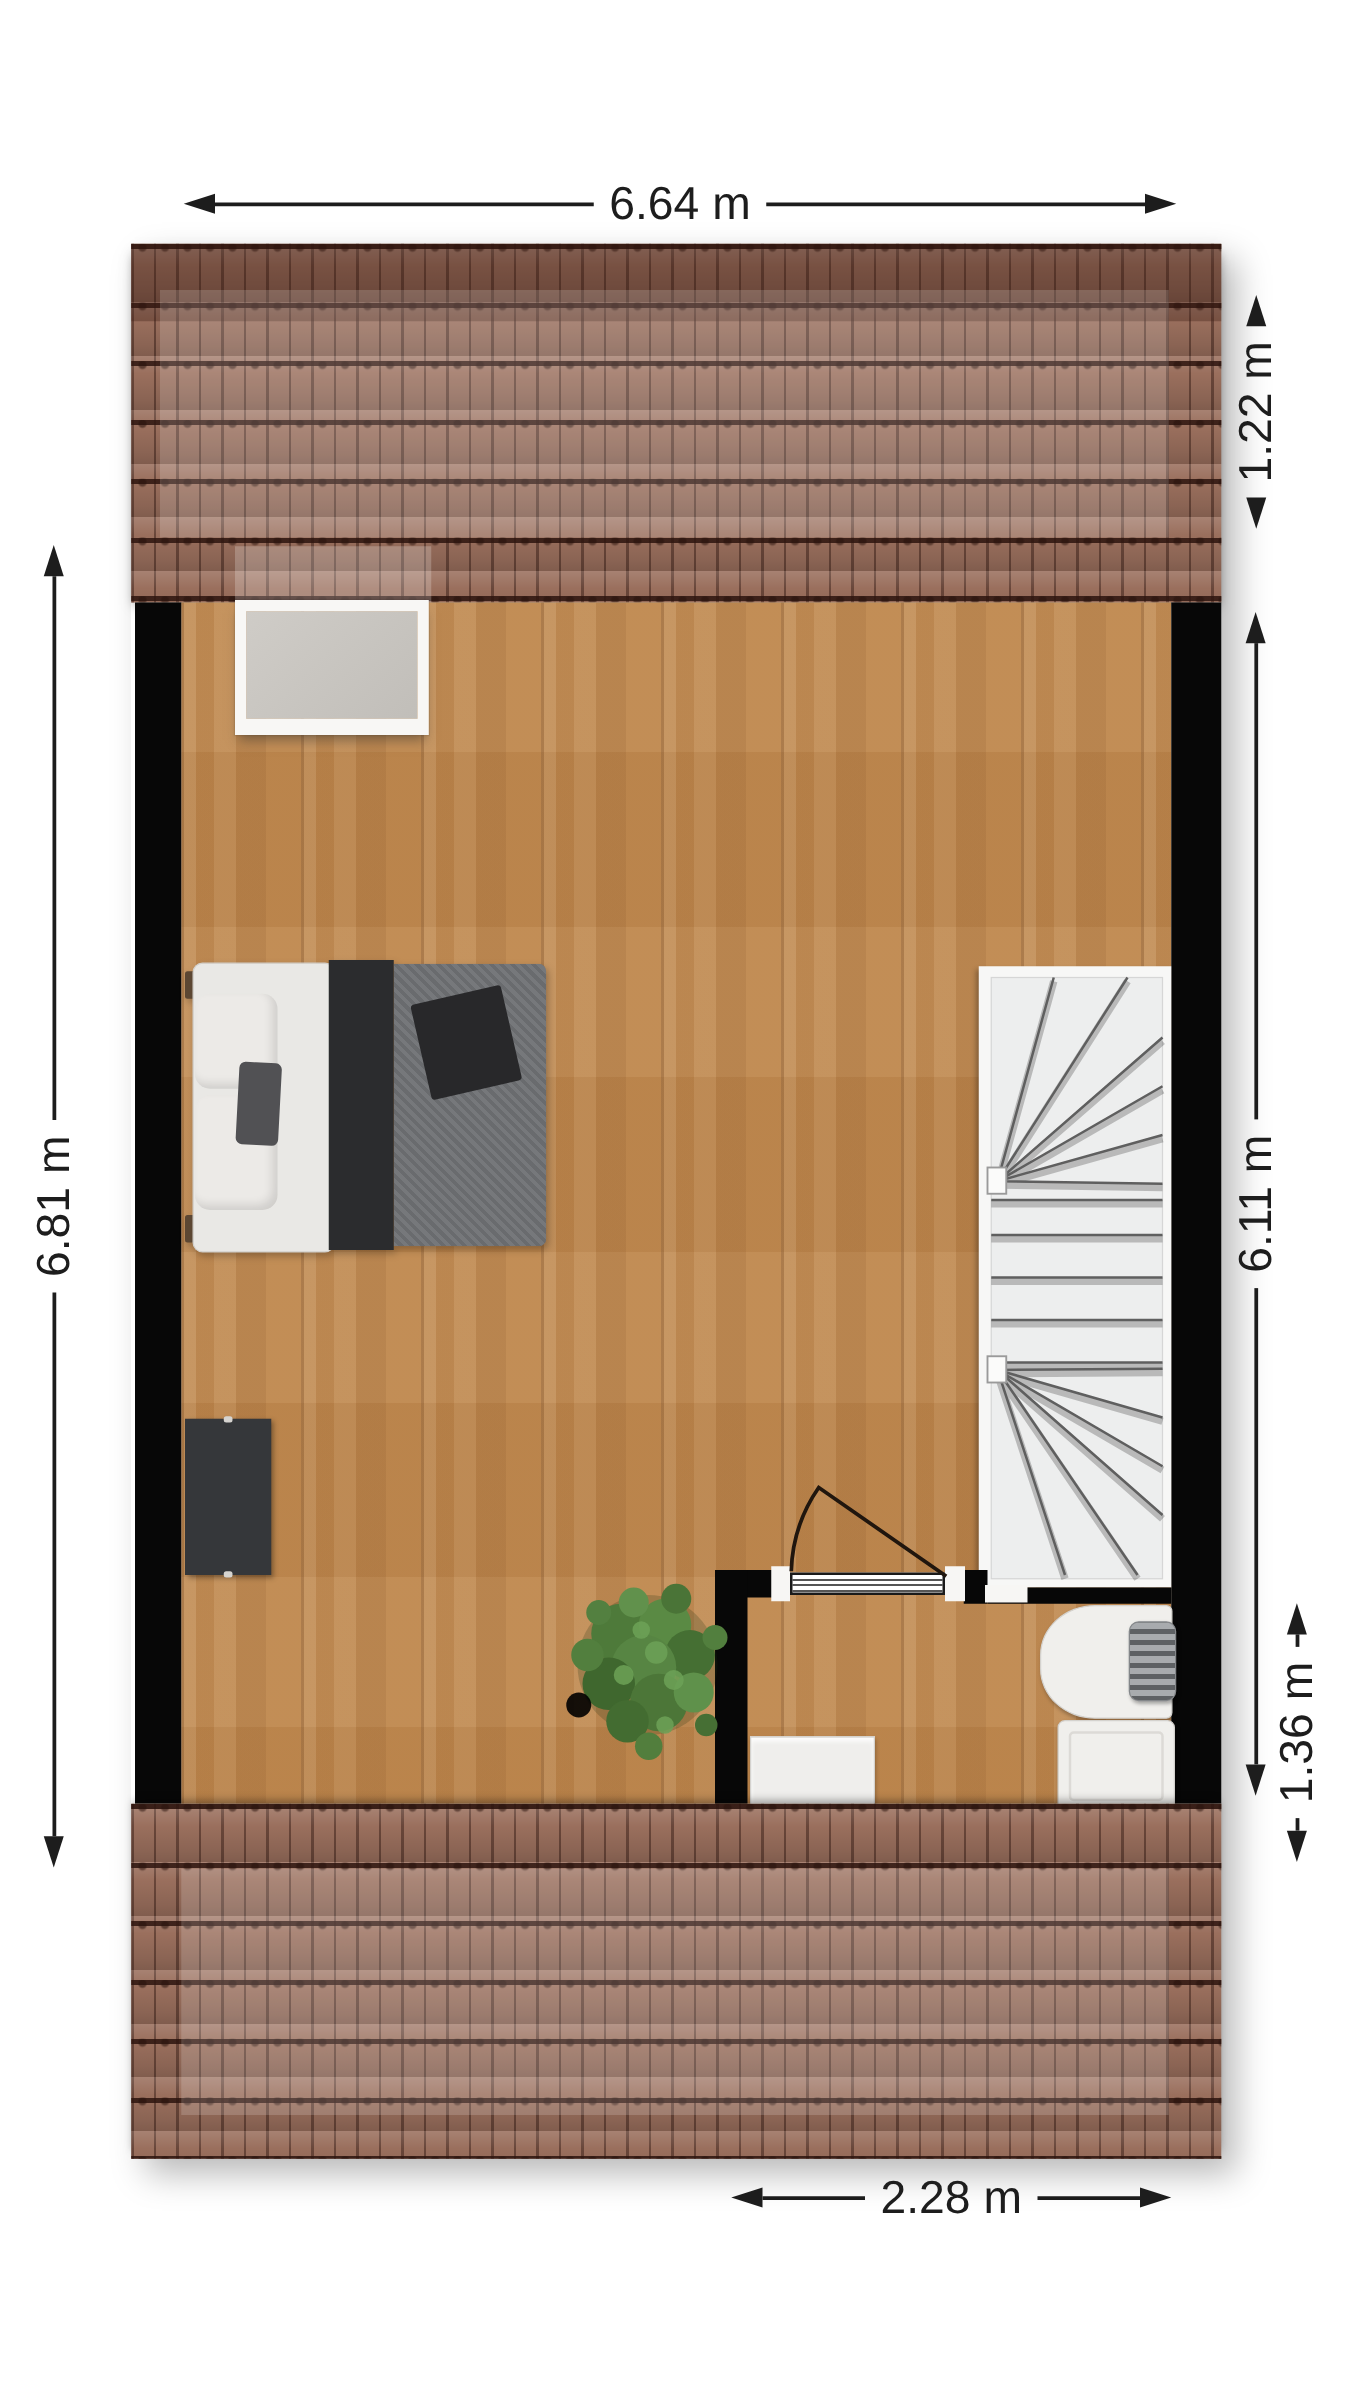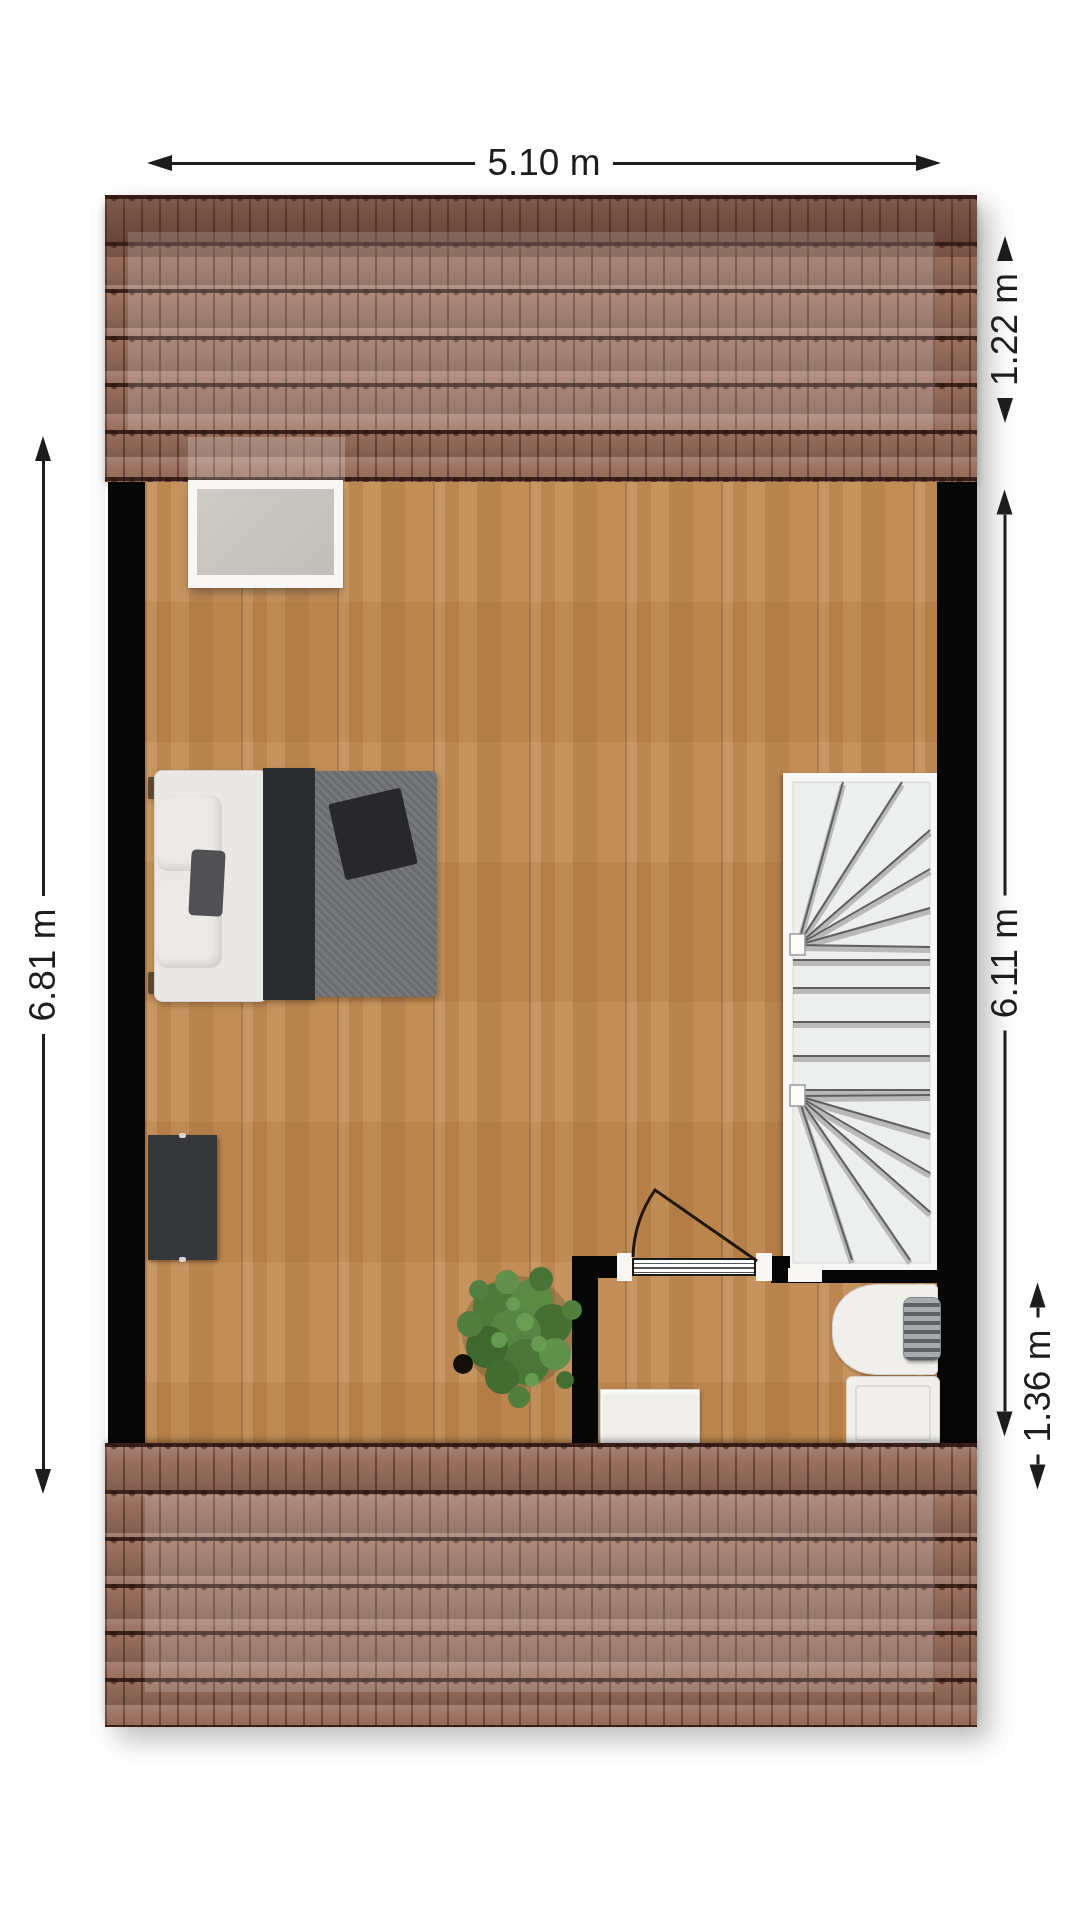--- a/index.html
+++ b/index.html
@@ -152,21 +152,21 @@
   <div class="fixture" style="left:600px;top:1389px;width:98px;height:58px;background:#efeeec;
               box-shadow:inset 0 3px 4px rgba(255,255,255,0.9), 1px 2px 3px rgba(0,0,0,0.25);"></div>
 
   <div class="abs tiles" style="left:105px;top:1443px;width:872px;height:284px;box-shadow:0 -4px 7px -2px rgba(0,0,0,0.40);z-index:6;">
     <div class="roof-light" style="left:40px;top:52px;width:790px;height:197px;"></div>
   </div>
 
   <div class="dim" style="left:147px;top:141px;width:794px;">
     <span class="ah w"></span>
     <span class="ln"></span>
-    <span class="lbl">5.10 m</span>
+    <span class="lbl">6.64 m</span>
     <span class="ln"></span>
     <span class="ah e"></span>
   </div>
 
   <div class="dim v" style="left:-486px;top:943px;width:1058px;">
     <span class="ah w"></span>
     <span class="ln"></span>
     <span class="lbl">6.81 m</span>
     <span class="ln"></span>
     <span class="ah e"></span>
@@ -189,14 +189,21 @@
   </div>
 
   <div class="dim v" style="left:934px;top:1364px;width:207px;">
     <span class="ah w"></span>
     <span class="ln"></span>
     <span class="lbl">1.36 m</span>
     <span class="ln"></span>
     <span class="ah e"></span>
   </div>
 
+  <div class="dim" style="left:585px;top:1736px;width:352px;">
+    <span class="ah w"></span>
+    <span class="ln"></span>
+    <span class="lbl">2.28 m</span>
+    <span class="ln"></span>
+    <span class="ah e"></span>
+  </div>
 
 </div>
 
 </body></html>

